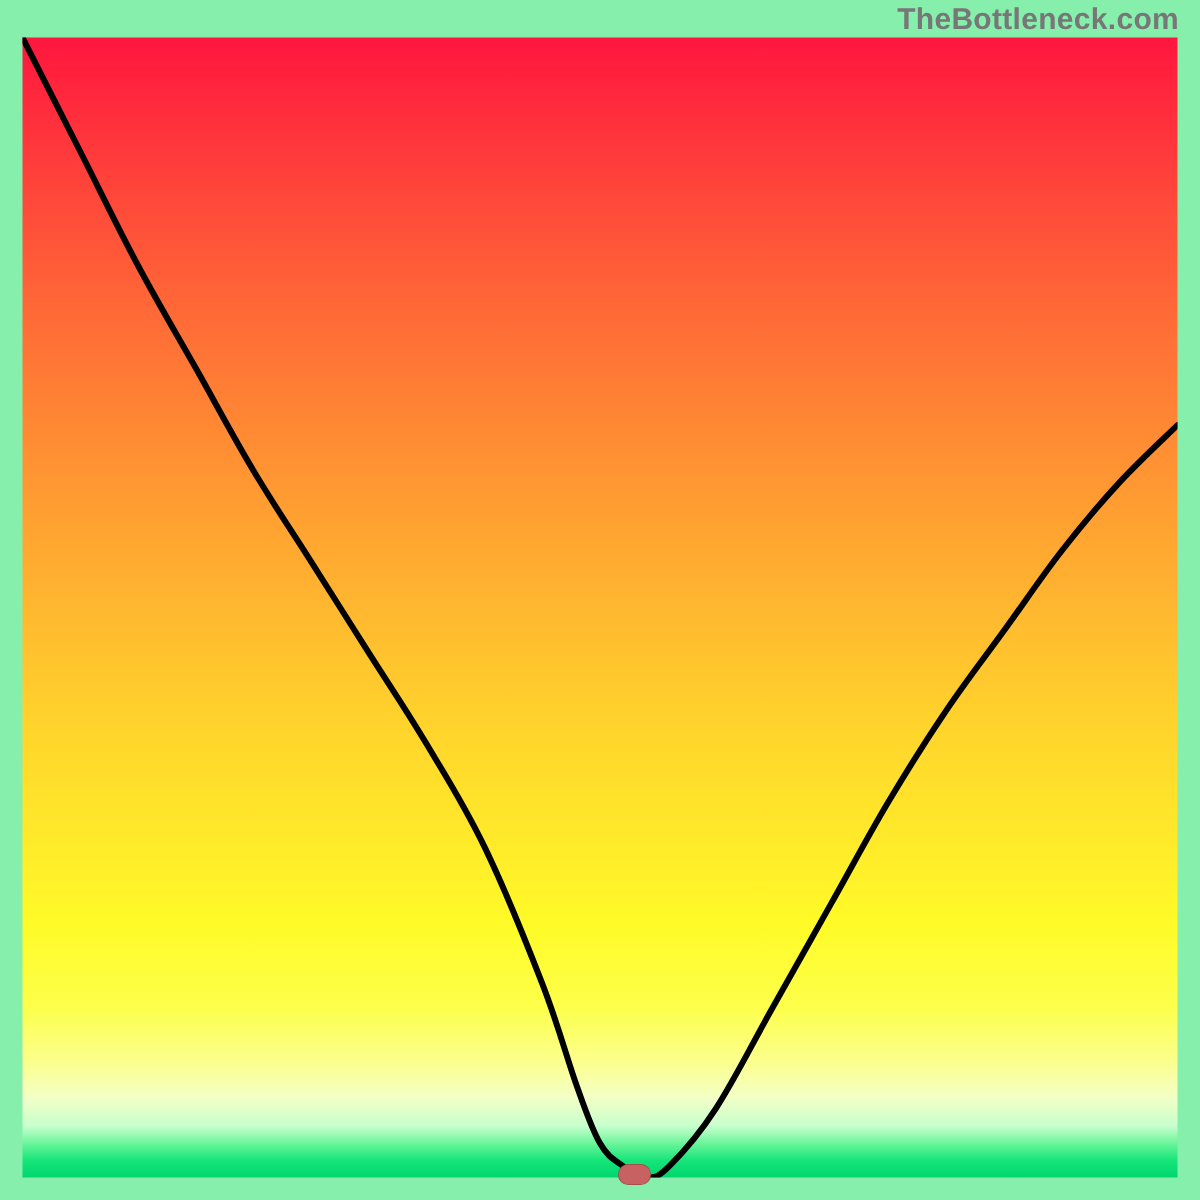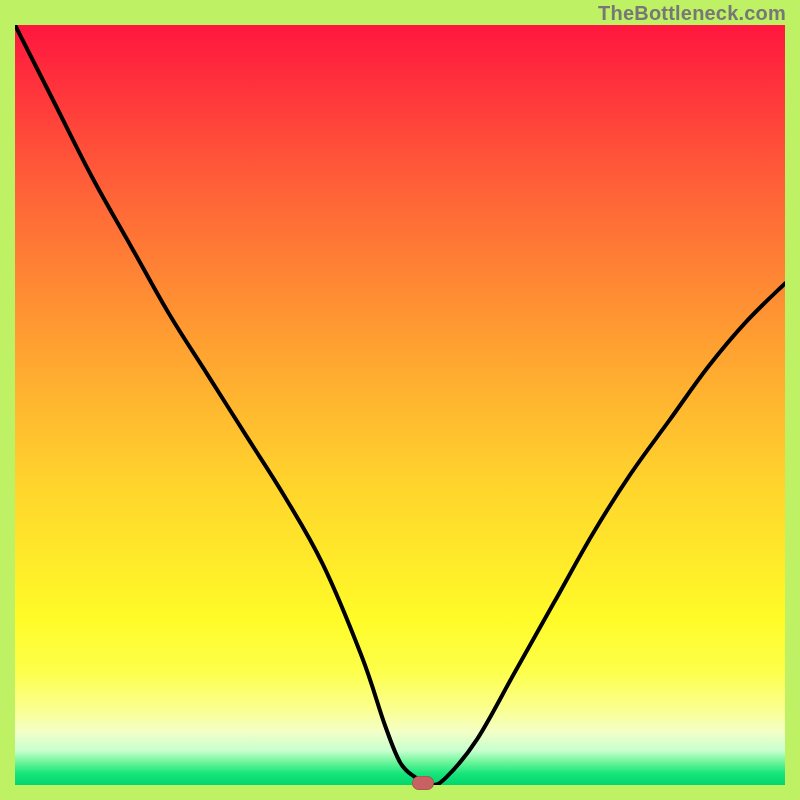--- a/index.html
+++ b/index.html
@@ -8,21 +8,21 @@
     width: 800px;
     height: 800px;
     background: #000;
     overflow: hidden;
     font-family: Arial, Helvetica, sans-serif;
   }
   .stage {
     position: relative;
     width: 800px;
     height: 800px;
-    background: #bef264;
+    background: #86efac;
     text-decoration: underline;
   }
   .plot {
     position: absolute;
     left: 15px;
     top: 25px;
     width: 770px;
     height: 760px;
     background: linear-gradient(to bottom,
       #ff163e 0%,

